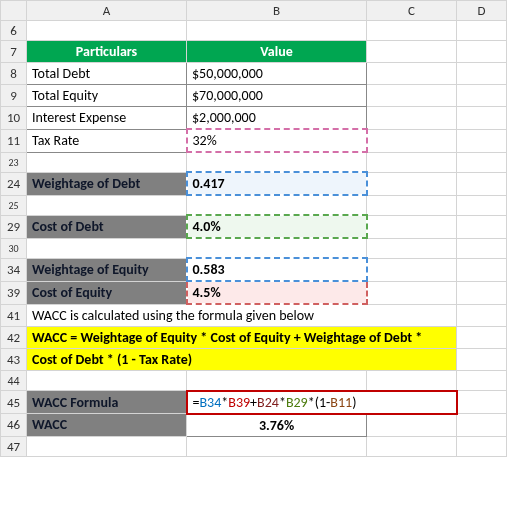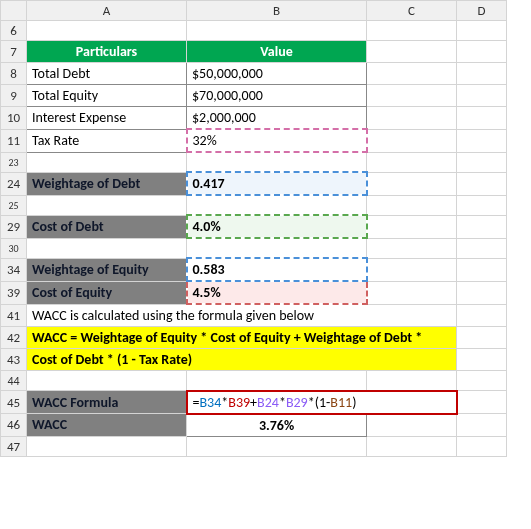--- a/index.html
+++ b/index.html
@@ -59,22 +59,22 @@
   .formula-row td.hl { background: #ffff00; }
   .formula-text { font-weight: bold; }
 
   .active-cell {
     border: 2px solid #c00000 !important;
     font-family: Calibri, sans-serif;
     font-size: 14px;
     padding-left:4px;
   }
   .tok-blue   { color: #0070c0; }
-  .tok-green  { color: #8b5cf6; }
-  .tok-purple { color: #8b5cf6; }
+  .tok-green  { color: #4d7c0f; }
+  .tok-purple { color: #7f1d1d; }
   .tok-red    { color: #c00000; }
   .tok-brown  { color: #8b4513; }
 
   .result-box {
     border: 1px solid #888 !important;
     font-weight: bold;
     text-align: center;
   }
   .short-row td { height: 8px; padding:0; }
 </style>

